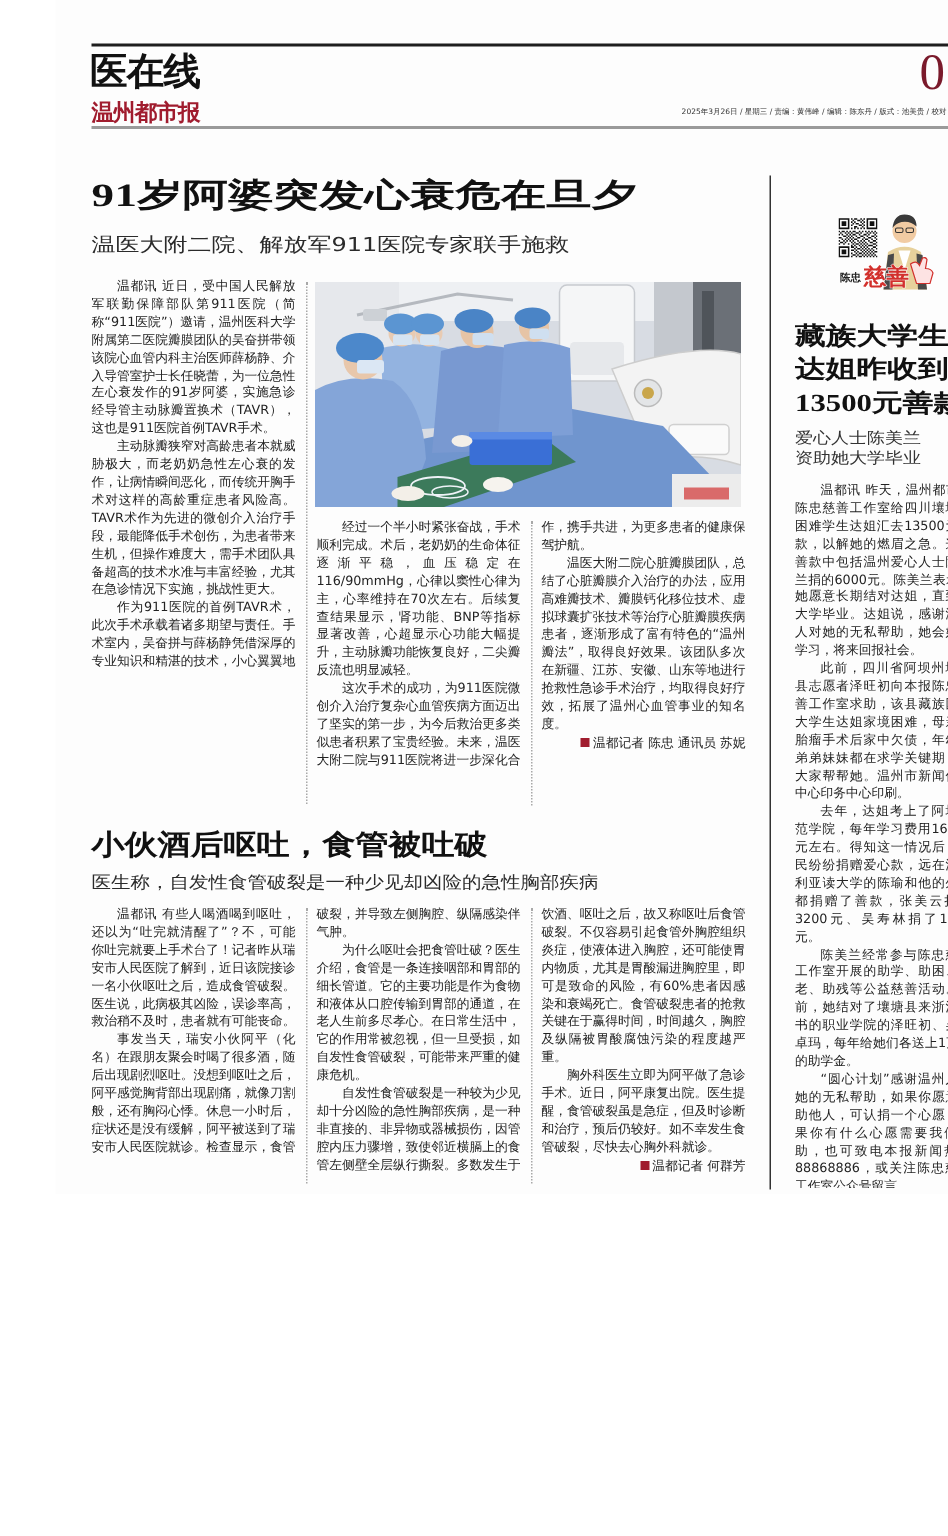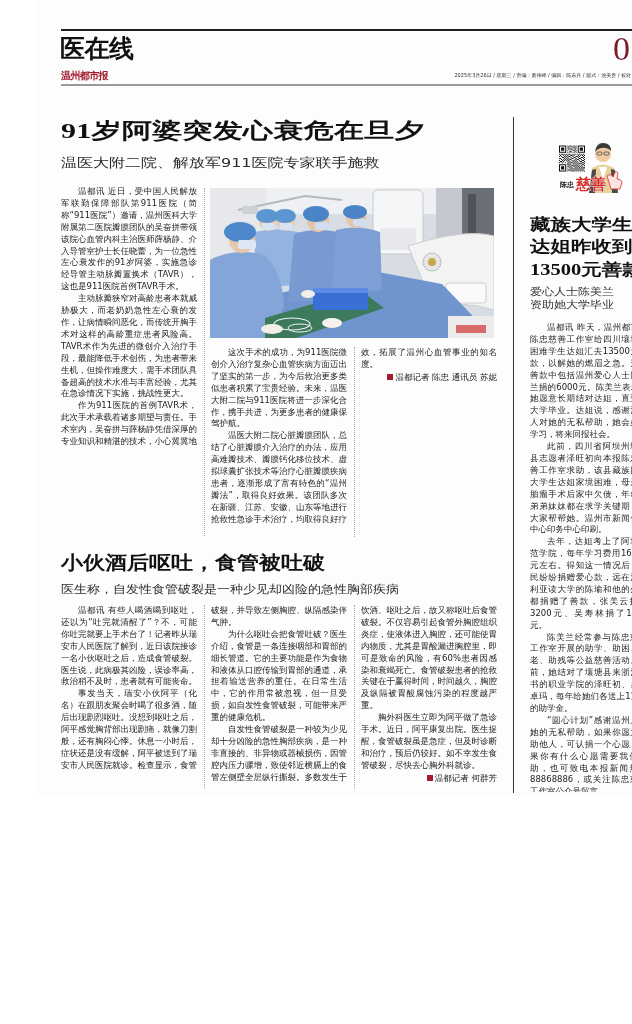--- a/index.html
+++ b/index.html
@@ -6,21 +6,21 @@
   #page { position:relative; width:632px; height:796px; overflow:hidden; background:#fdfdfd;
           font-family:"DejaVu Sans", sans-serif; color:#1c1c1c;margin-left:37px; }
   .abs { position:absolute; }
   .serif { font-family:"Liberation Serif", "DejaVu Serif", serif; }
   .sans { font-family:"DejaVu Sans", "Liberation Sans", sans-serif; }
 
   
   .rule-top { left:24px; top:29px; width:586px; height:2px; background:#1e1e1e; }
   .rule-bottom { left:24px; top:84px; width:586px; height:2px; background:#9a9a9a; }
   .section-title { left:23px; top:34px; font-size:25px; font-weight:bold; line-height:30px; letter-spacing:-0.5px; color:#111; }
-  .paper-name { left:24px; top:71px; font-size:10px; font-weight:bold; line-height:10px; color:#a01c2e; letter-spacing:-0.6px; }
+  .paper-name { left:24px; top:71px; font-size:15px; font-weight:bold; line-height:10px; color:#a01c2e; letter-spacing:-0.6px; }
   .page-number { right:22px; top:32px; font-size:34px; font-weight:normal; line-height:34px; color:#7a1a2b; }
   .dateline { right:23px; top:72px; width:400px; font-size:10px; line-height:11px; text-align:right; color:#333;
               transform:scale(0.5); transform-origin:right top; white-space:nowrap; }
 
   
   .hl1 { left:24px; top:120px; font-size:30px; line-height:30px; font-weight:bold; white-space:nowrap; color:#111;
          transform:scaleY(0.72); transform-origin:left top; letter-spacing:0.3px; }
   .sub1 { left:24px; top:156px; font-size:16px; line-height:18px; color:#2b2b2b; white-space:nowrap;
           transform:scaleY(0.8); transform-origin:left top; }
   .hl2 { left:24px; top:553px; font-size:22px; line-height:24px; font-weight:bold; white-space:nowrap; color:#111;
@@ -123,33 +123,34 @@
       <ellipse cx="90" cy="140" rx="12" ry="4" fill="none" stroke="#eef2f7" stroke-width="1"></ellipse>
       <ellipse cx="62" cy="141" rx="11" ry="5" fill="#f3efe8"></ellipse>
       <ellipse cx="98" cy="106" rx="7" ry="4" fill="#f3efe8"></ellipse>
       <ellipse cx="122" cy="135" rx="10" ry="5" fill="#f6f3ee"></ellipse>
       <rect x="238" y="128" width="46" height="22" fill="#ececec"></rect>
       <rect x="246" y="137" width="30" height="8" fill="#d96a6a"></rect>
     </svg>
   </div>
 
   <div class="abs body cols2" style="left:174px; top:347px; width:286px; height:190px;">
+    <p>经过一个半小时紧张奋战，手术顺利完成。术后，老奶奶的生命体征逐渐平稳，血压稳定在116/90mmHg，心律以窦性心律为主，心率维持在70次左右。后续复查结果显示，肾功能、BNP等指标显著改善，心超显示心功能大幅提升，主动脉瓣功能恢复良好，二尖瓣反流也明显减轻。</p>
     <p>这次手术的成功，为911医院微创介入治疗复杂心血管疾病方面迈出了坚实的第一步，为今后救治更多类似患者积累了宝贵经验。未来，温医大附二院与911医院将进一步深化合作，携手共进，为更多患者的健康保驾护航。</p>
     <p>温医大附二院心脏瓣膜团队，总结了心脏瓣膜介入治疗的办法，应用高难瓣技术、瓣膜钙化移位技术、虚拟球囊扩张技术等治疗心脏瓣膜疾病患者，逐渐形成了富有特色的“温州瓣法”，取得良好效果。该团队多次在新疆、江苏、安徽、山东等地进行抢救性急诊手术治疗，均取得良好疗效，拓展了温州心血管事业的知名度。</p>
     <p class="byline"><span class="marker"></span><span>温都记者 陈忠 通讯员 苏妮</span></p>
   </div>
 
   <div class="abs vrule"></div>
 
   <div class="abs hl2 serif">小伙酒后呕吐，食管被吐破</div>
   <div class="abs sub2 sans">医生称，自发性食管破裂是一种少见却凶险的急性胸部疾病</div>
   <div class="abs body cols3" style="left:24px; top:605px; width:436px; height:184px;">
     <p>温都讯 有些人喝酒喝到呕吐，还以为“吐完就清醒了”？不，可能你吐完就要上手术台了！记者昨从瑞安市人民医院了解到，近日该院接诊一名小伙呕吐之后，造成食管破裂。医生说，此病极其凶险，误诊率高，救治稍不及时，患者就有可能丧命。</p>
     <p>事发当天，瑞安小伙阿平（化名）在跟朋友聚会时喝了很多酒，随后出现剧烈呕吐。没想到呕吐之后，阿平感觉胸背部出现剧痛，就像刀割般，还有胸闷心悸。休息一小时后，症状还是没有缓解，阿平被送到了瑞安市人民医院就诊。检查显示，食管破裂，并导致左侧胸腔、纵隔感染伴气肿。</p>
-    <p>为什么呕吐会把食管吐破？医生介绍，食管是一条连接咽部和胃部的细长管道。它的主要功能是作为食物和液体从口腔传输到胃部的通道，承担着输送营养的重任。在日常生活中，它的作用常被忽视，但一旦受损，如自发性食管破裂，可能带来严重的健康危机。</p>
+    <p>为什么呕吐会把食管吐破？医生介绍，食管是一条连接咽部和胃部的细长管道。它的主要功能是作为食物和液体从口腔传输到胃部的通道，在老人生前多尽孝心。在日常生活中，它的作用常被忽视，但一旦受损，如自发性食管破裂，可能带来严重的健康危机。</p>
     <p>自发性食管破裂是一种较为少见却十分凶险的急性胸部疾病，是一种非直接的、非异物或器械损伤，因管腔内压力骤增，致使邻近横膈上的食管左侧壁全层纵行撕裂。多数发生于饮酒、呕吐之后，故又称呕吐后食管破裂。不仅容易引起食管外胸腔组织炎症，使液体进入胸腔，还可能使胃内物质，尤其是胃酸漏进胸腔里，即可是致命的风险，有60%患者因感染和衰竭死亡。食管破裂患者的抢救关键在于赢得时间，时间越久，胸腔及纵隔被胃酸腐蚀污染的程度越严重。</p>
     <p>胸外科医生立即为阿平做了急诊手术。近日，阿平康复出院。医生提醒，食管破裂虽是急症，但及时诊断和治疗，预后仍较好。如不幸发生食管破裂，尽快去心胸外科就诊。</p>
     <p class="byline"><span class="marker"></span><span>温都记者 何群芳</span></p>
   </div>
 
   <svg class="abs" style="left:0; top:0; width:0; height:0;">
     <defs>
       <symbol id="qr" viewBox="0 0 25 25">
         <rect width="25" height="25" fill="#fff"></rect>
         <g fill="#111">

